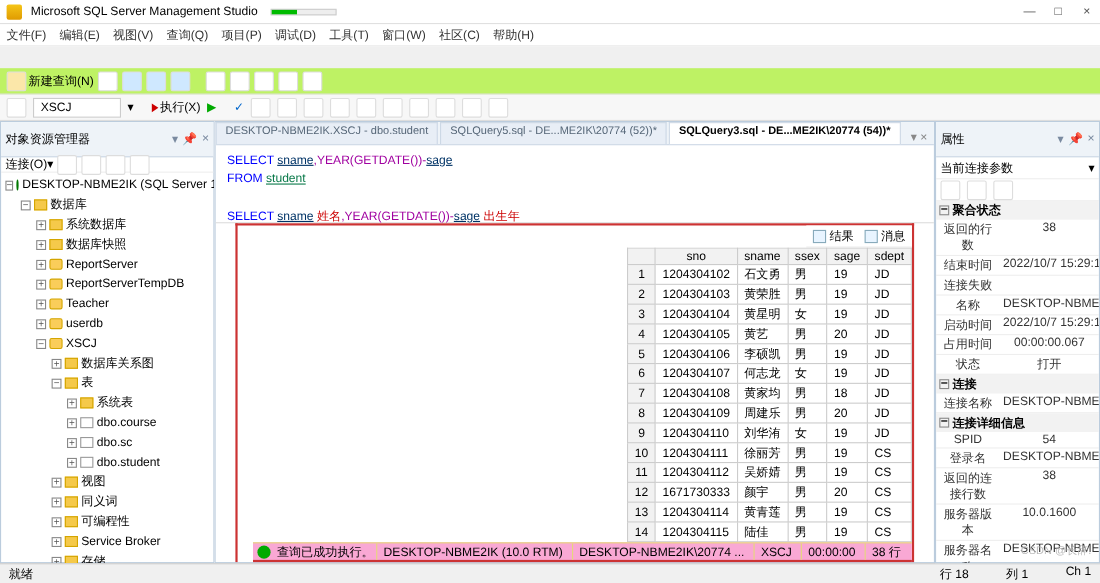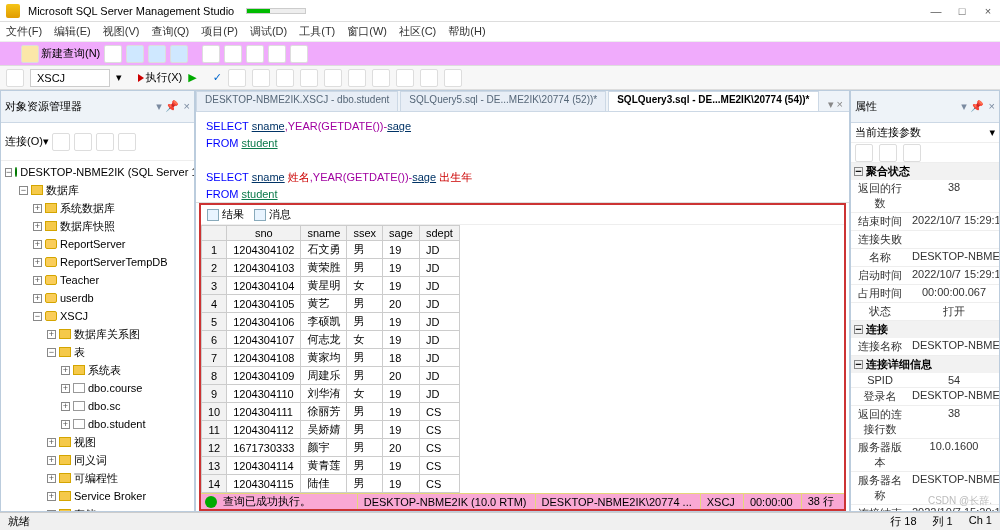--- a/index.html
+++ b/index.html
@@ -5,69 +5,69 @@
 * { box-sizing: border-box; margin: 0; padding: 0; font-family: "Microsoft YaHei", Tahoma, sans-serif; font-size: 11px; }
 body { width: 1000px; height: 530px; background: #f0f0f0; overflow: hidden; display: flex; flex-direction: column; }
 .titlebar { height: 22px; background: #fff; display: flex; align-items: center; padding: 0 6px; border-bottom: 1px solid #ddd; }
 .titlebar .title { flex: 1; display: flex; align-items: center; gap: 8px; }
 .titlebar .icon { width: 14px; height: 14px; background: linear-gradient(#f5c518,#e09b00); border-radius: 2px; }
 .titlebar .progress { width: 60px; height: 6px; background: #eee; border: 1px solid #ccc; position: relative; margin-left: 4px; }
 .titlebar .progress::before { content:""; position:absolute; left:0; top:0; bottom:0; width:40%; background:#0b0; }
 .winbtns { display:flex; gap:14px; }
 .winbtn { width:12px; text-align:center; color:#555; }
 .menubar { height: 20px; background: #fff; display:flex; align-items:center; padding:0 6px; gap:12px; border-bottom:1px solid #eee; color:#333;}
-.toolbar { height: 24px; background: #f0abfc; display:flex; align-items:center; padding:0 21px; gap:4px; border-bottom:1px solid #ddd;}
+.toolbar { height: 24px; background: #bef264; display:flex; align-items:center; padding:0 6px; gap:4px; border-bottom:1px solid #ddd;margin-top:20px;}
 .tbtn { width:18px; height:18px; background:#fff; border:1px solid #ddd; border-radius:2px; }
 .tbtn.g{background:#fbe7a9;} .tbtn.b{background:#cfe8ff;}
 .toolbar2 { height: 24px; background:#f7f7f7; display:flex; align-items:center; padding:0 6px; gap:6px; border-bottom:1px solid #ddd;}
 .dblabel{padding:2px 6px; background:#fff; border:1px solid #ccc; min-width:80px;}
 .execute{display:flex;align-items:center;gap:2px;}
 .execute .tri{width:0;height:0;border-left:6px solid #c00;border-top:4px solid transparent;border-bottom:4px solid transparent;}
 .main { flex:1; display:flex; overflow:hidden; }
 .panel { background:#fff; border:1px solid #bcd; display:flex; flex-direction:column; }
 .panel-header { height:32px; background:#eef3f8; border-bottom:1px solid #ccd8e5; display:flex; align-items:center; padding:0 4px; font-size:10px;}
 .panel-header .pin{margin-left:auto;display:flex;gap:4px;color:#7a8aa0;}
 .left { width:195px; }
-.left .toolbar3{height:38px;display:flex;align-items:center;padding:0 4px;gap:4px;border-bottom:1px solid #eee;}
+.left .toolbar3{height:14px;display:flex;align-items:center;padding:0 4px;gap:4px;border-bottom:1px solid #eee;}
 .tree { flex:1; overflow:auto; padding:2px 2px; font-size:10px; line-height:16px;}
 .tree .item{display:flex;align-items:center;gap:3px;white-space:nowrap;padding:1px 0;}
 .tree .exp{width:9px;height:9px;border:1px solid #888;text-align:center;line-height:7px;font-size:9px;color:#555;}
 .tree .fico{width:12px;height:10px;background:#f5c94a;border:1px solid #d4a500;}
 .tree .fico.db{background:#facd5a;border-radius:2px;}
 .tree .fico.green{background:#0a0;border:1px solid #070;border-radius:50%;width:10px;height:10px;}
 .tree .fico.tbl{background:#fff;border:1px solid #999;}
 .tree .d1{padding-left:2px;} .tree .d2{padding-left:16px;} .tree .d3{padding-left:30px;} .tree .d4{padding-left:44px;} .tree .d5{padding-left:58px;}
 .center{flex:1;display:flex;flex-direction:column;border:1px solid #bcd;background:#fff;}
 .tabs{height:22px;display:flex;background:#eef3f8;border-bottom:1px solid #ccd8e5;align-items:flex-end;}
 .tab{height:20px;padding:2px 8px;background:#e8eef6;border:1px solid #ccd8e5;border-bottom:none;font-size:10px;color:#567;margin-right:2px;white-space:nowrap;overflow:hidden;max-width:220px;}
 .tab.active{background:#fff;color:#000;font-weight:bold;}
 .editor{padding:6px 10px; font-family:Consolas,monospace; font-size:11px; line-height:17px; color:#333; height:180px; overflow:auto; border-bottom:1px solid #ddd;}
 .kw{color:#00f;} .fn{color:#a000a0;} .tk{color:#0a7a4a;text-decoration:underline;} .col{color:#036;text-decoration:underline;} .str{color:#c00;}
-.results{flex:1;display:flex;flex-direction:column;border:2px solid #c33;border-bottom:none;margin:0 3px;}
+.results{flex:1;display:flex;flex-direction:column;border:2px solid #c33;border-bottom:none;margin:0 18px;align-items:flex-end;}
 .results-tabs{height:20px;display:flex;align-items:center;padding:0 6px;gap:10px;background:#fff;border-bottom:1px solid #eee;}
 .results-tabs .rtab{display:flex;align-items:center;gap:3px;}
 .rtico{width:12px;height:12px;background:#e8f4ff;border:1px solid #8ab;}
 .grid{flex:1;overflow:auto;}
 table.g{border-collapse:collapse;font-size:10px;}
 table.g th, table.g td{border:1px solid #ccc;padding:1px 6px;height:14px;background:#fff;}
 table.g th{background:#f2f2f2;font-weight:normal;}
 table.g td.rh{background:#f2f2f2;text-align:center;width:20px;}
 .statusbar{height:18px;background:#f9a8d4;border-top:1px solid #e5d77a;display:flex;align-items:center;font-size:10px;padding:0 4px;gap:2px;border-bottom:2px solid #c33;}
 .statusbar .ok{width:12px;height:12px;border-radius:50%;background:#0a0;}
 .statusbar .seg{border-left:1px solid #e5d77a;padding:0 6px;height:100%;display:flex;align-items:center;}
 .right{width:150px;}
 .props{flex:1;overflow:auto;font-size:10px;}
 .props .row{display:flex;border-bottom:1px solid #eee;min-height:15px;text-align:center;}
 .props .k{width:58px;padding:1px 3px;color:#333;}
 .props .v{flex:1;padding:1px 3px;color:#333;overflow:hidden;white-space:nowrap;}
 .props .cat{background:#f2f2f2;font-weight:bold;padding:1px 3px;display:flex;align-items:center;gap:3px;}
 .props .cat .exp{width:9px;height:9px;border:1px solid #888;text-align:center;line-height:7px;}
 .props-tb{height:20px;display:flex;align-items:center;padding:0 4px;gap:6px;border-bottom:1px solid #eee;}
 .bottombar{height:18px;background:#f0f0f0;border-top:1px solid #ccc;display:flex;align-items:center;font-size:10px;padding:0 8px;}
-.bottombar .r{margin-left:auto;display:flex;gap:16px;justify-content:space-between;}
+.bottombar .r{margin-left:auto;display:flex;gap:34px;justify-content:space-between;}
 .watermark{position:absolute;right:8px;bottom:22px;color:#bbb;font-size:10px;}
 </style>
 </head>
 <body>
 
 <div class="titlebar">
   <div class="title">
     <span class="icon"></span>
     <span>Microsoft SQL Server Management Studio</span>
     <span class="progress"></span>

